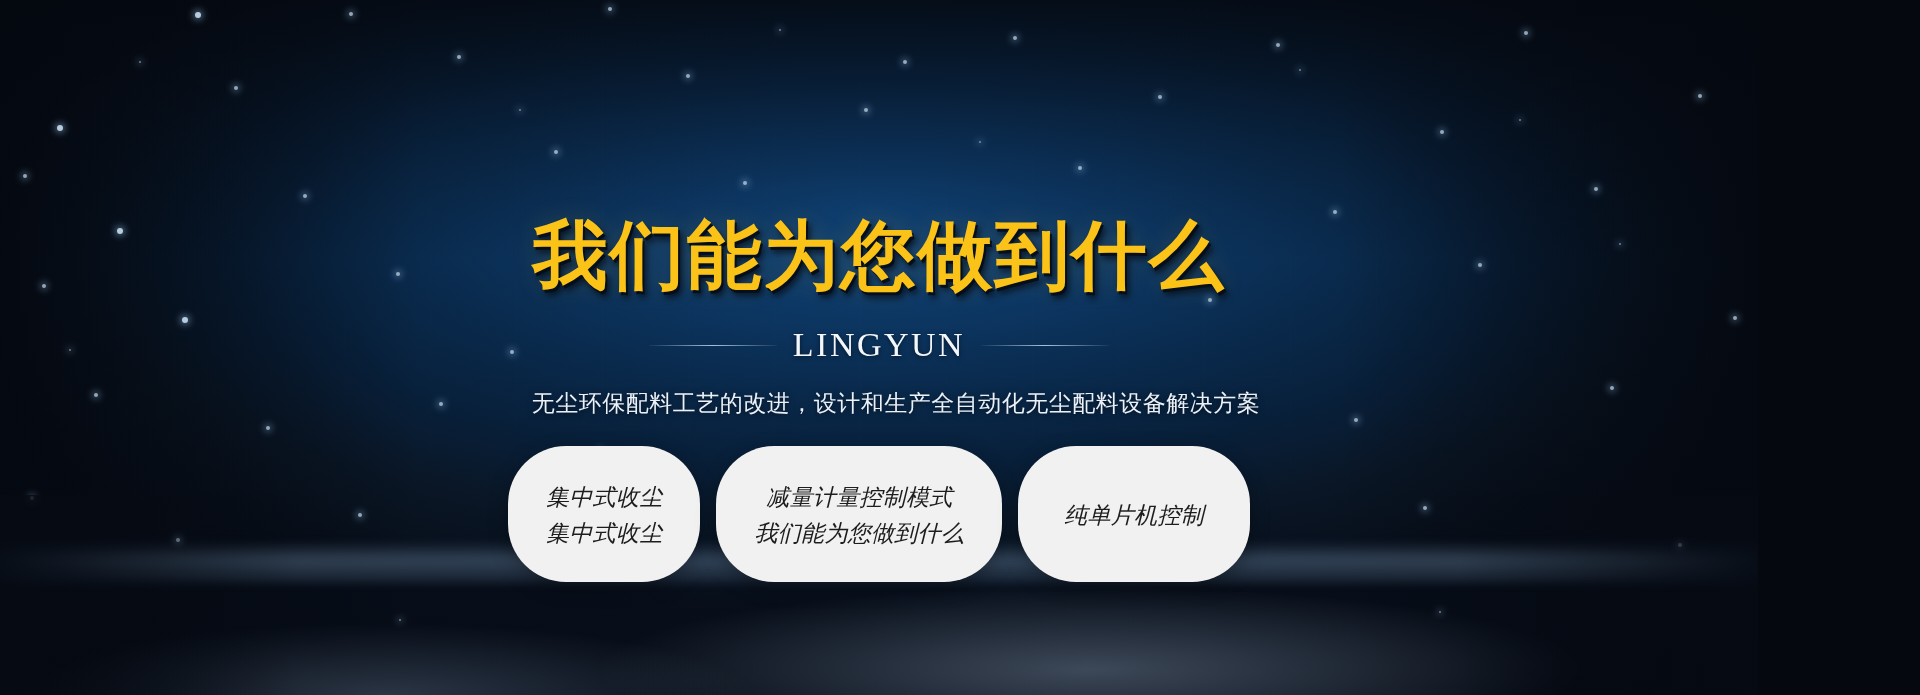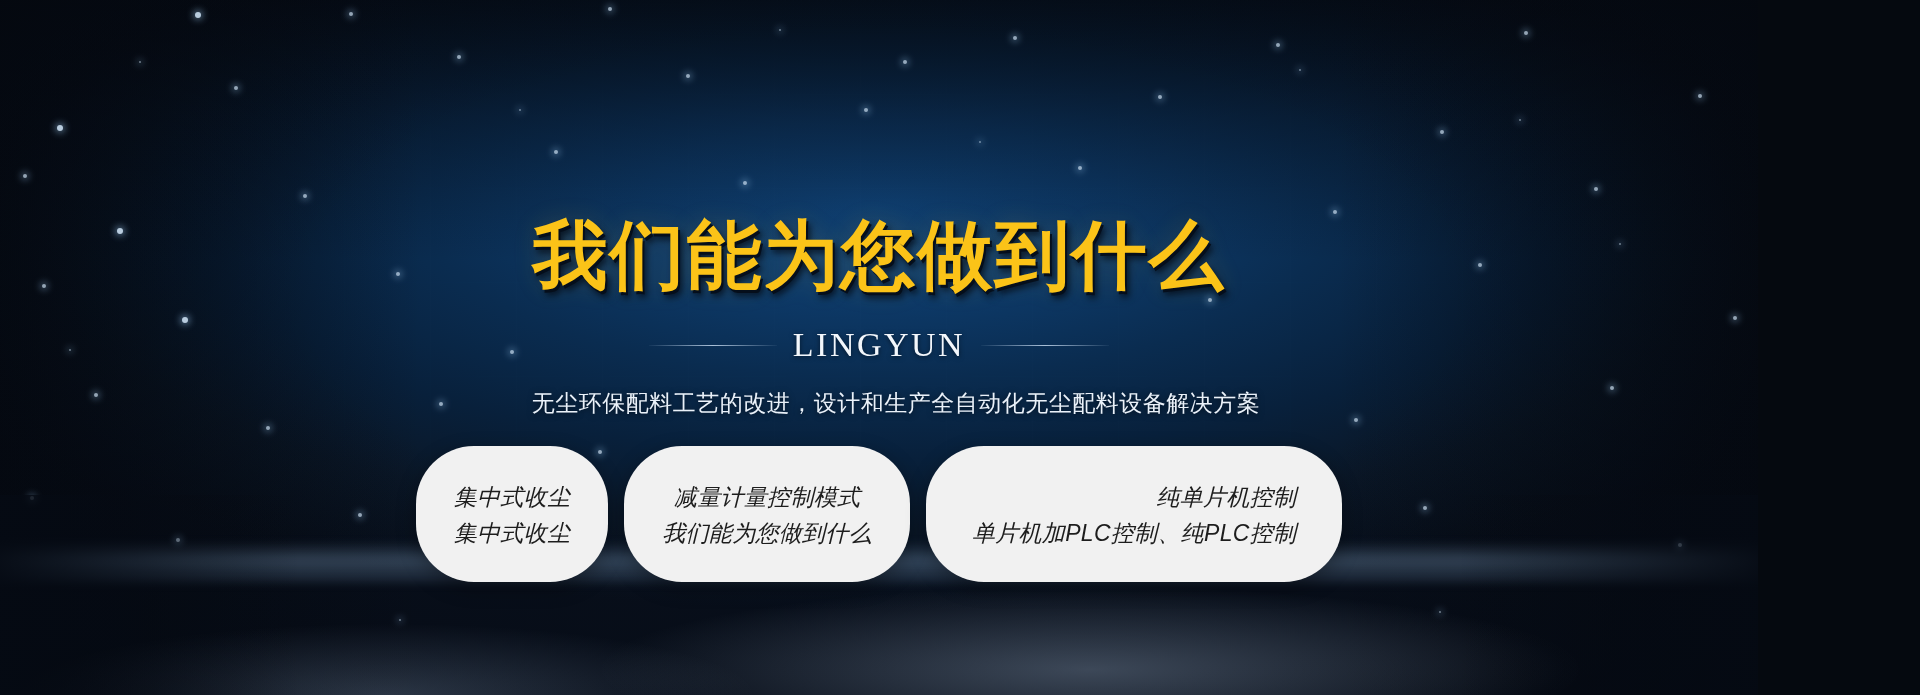--- a/index.html
+++ b/index.html
@@ -326,18 +326,17 @@
         <span>集中式收尘</span>
       </div>
 
       <div class="pill">
         <span>减量计量控制模式</span>
         <span>我们能为您做到什么</span>
       </div>
 
       <div class="pill wide">
         <span>纯单片机控制</span>
-        <span>单片机加PLC控制、纯PLC控制</span>
       </div>
 
     </div>
   </div>
 </div>
 
 </body></html>

